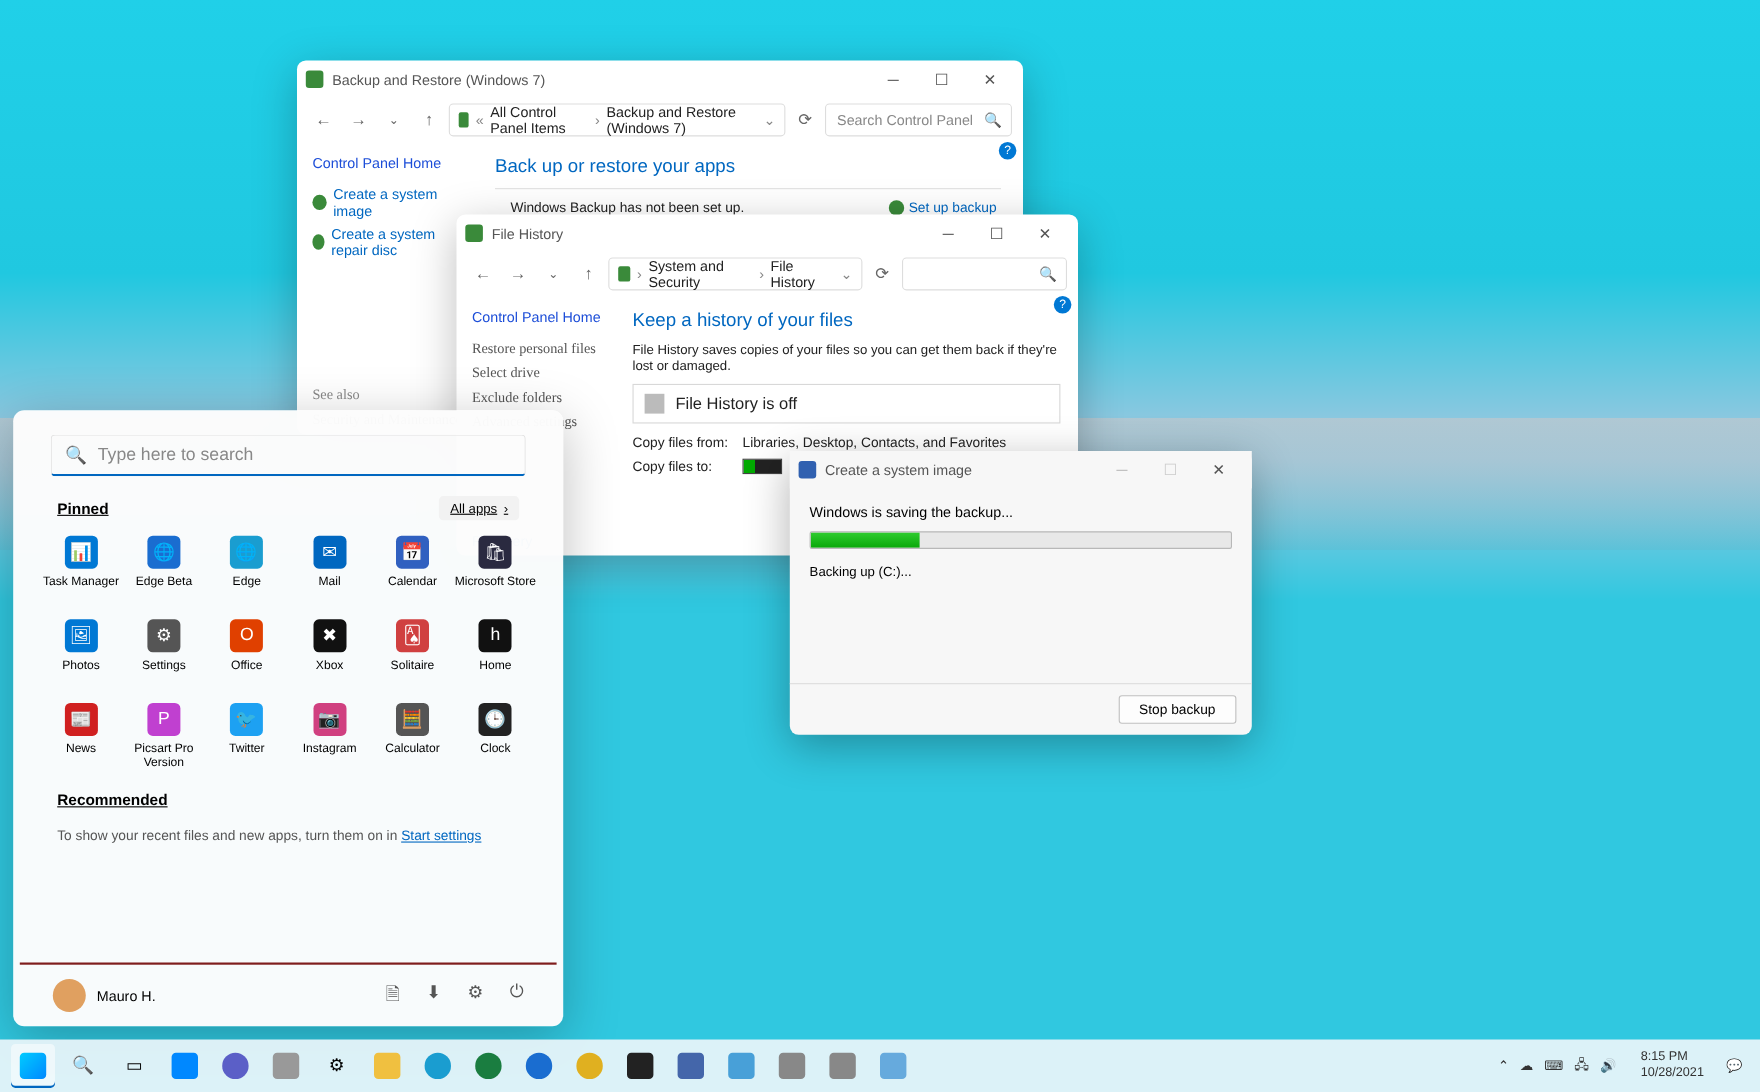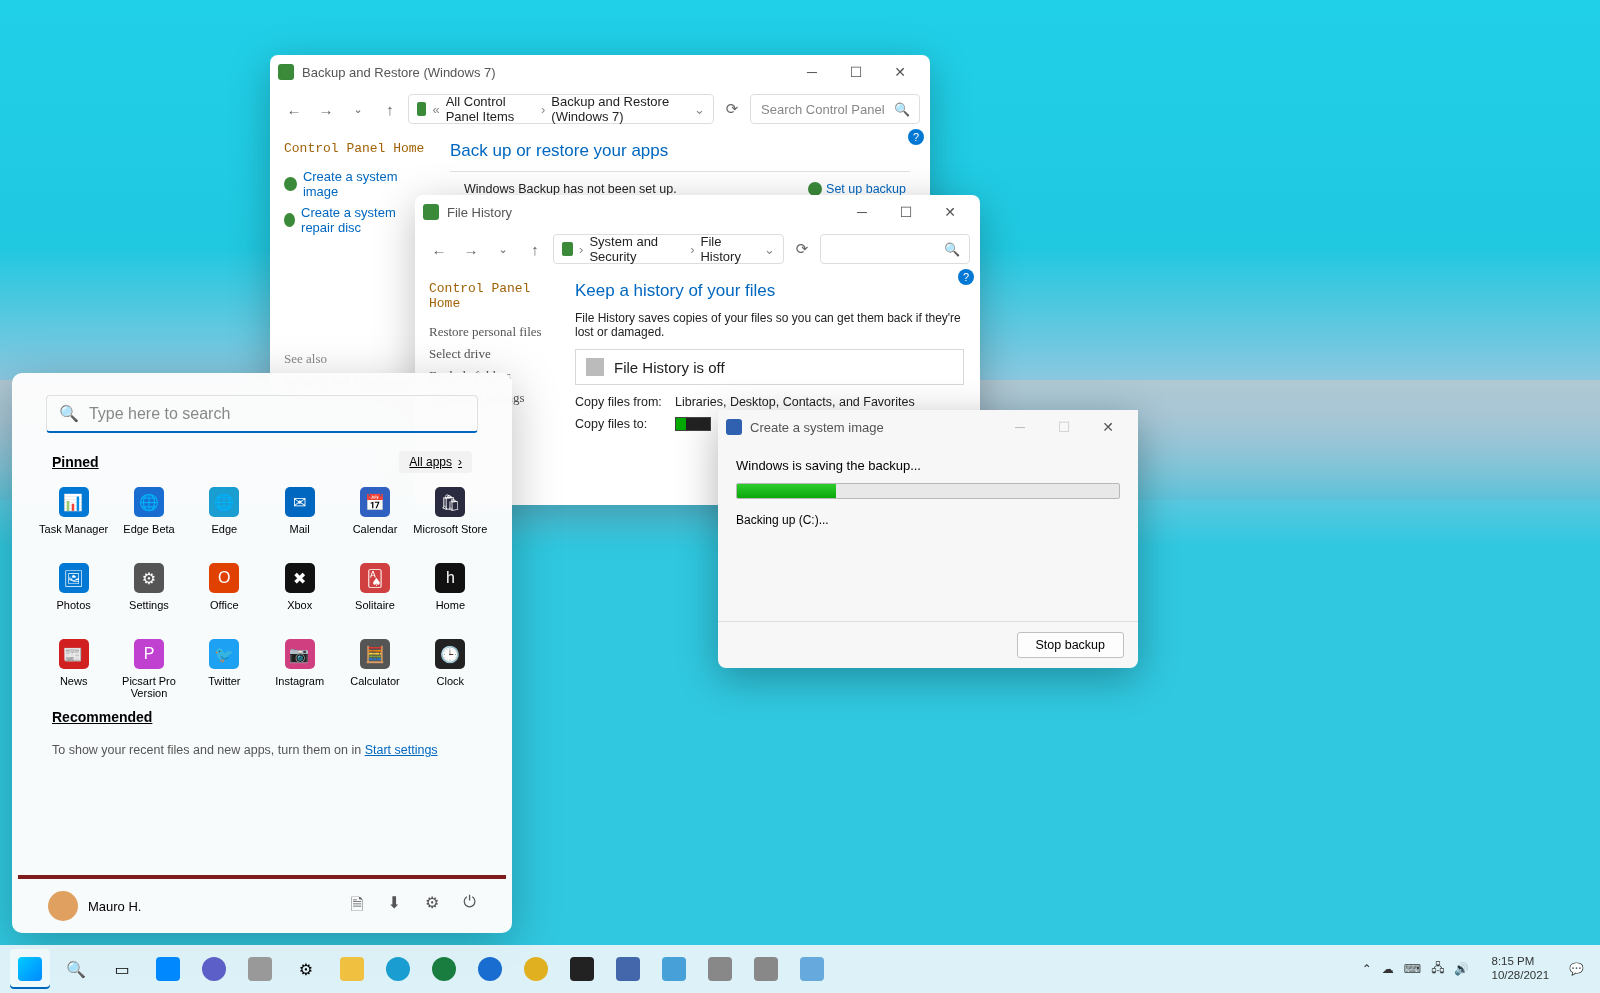--- a/index.html
+++ b/index.html
@@ -14,21 +14,21 @@
 .titlebar .spacer { flex: 1; }
 .wctrl { width: 44px; height: 30px; display: flex; align-items: center; justify-content: center; color: #555; font-size: 14px; }
 .toolbar { display: flex; align-items: center; height: 40px; padding: 0 10px; gap: 4px; }
 .navbtn { width: 28px; height: 28px; display: flex; align-items: center; justify-content: center; color: #666; font-size: 15px; }
 .addr { flex: 1; display: flex; align-items: center; border: 1px solid #ddd; border-radius: 4px; height: 30px; padding: 0 8px; font-size: 13px; gap: 6px; }
 .addr .sep { color: #888; }
 .srch { width: 170px; border: 1px solid #ddd; border-radius: 4px; height: 30px; padding: 0 30px 0 10px; font-size: 13px; color: #888; position: relative; display: flex; align-items: center; }
 .srch .mag { position: absolute; right: 8px; }
 .body2col { display: flex; }
 .leftnav { width: 170px; padding: 12px 14px; font-size: 13px; }
-.leftnav .hdr { color: #a16207; margin-bottom: 10px; font-family: Liberation Mono, monospace; }
+.leftnav .hdr { color: #1d4ed8; margin-bottom: 10px; }
 .leftnav .lnk { color: #0067c0; display: flex; align-items: center; gap: 6px; padding: 3px 0; }
 .leftnav .sub { color: #555; padding: 3px 0; font-family: Liberation Serif, serif; }
 .mainpane { flex: 1; padding: 12px 20px 12px 10px; font-size: 13px; position: relative; }
 .mainpane h3 { color: #0067c0; font-weight: 400; font-size: 17px; margin-bottom: 10px; }
 .infotip { position: absolute; right: 6px; top: 0; width: 16px; height: 16px; border-radius: 50%; background: #0078d4; color: #fff; font-size: 11px; display: flex; align-items: center; justify-content: center; }
 .hr { border-top: 1px solid #e0e0e0; margin: 6px 0 10px; }
 .smallicon { width: 14px; height: 14px; display: inline-block; }
 
 
 .statusbox { border: 1px solid #d8d8d8; padding: 8px 10px; display: flex; align-items: center; gap: 10px; }
@@ -49,21 +49,21 @@
 .start { position: absolute; left: 12px; bottom: 60px; width: 500px; height: 560px; background: rgba(252,252,252,0.98); border-radius: 10px; box-shadow: 0 12px 48px rgba(0,0,0,0.25); padding: 22px 6px 0; display: flex; flex-direction: column; }
 .start-search { margin: 0 28px 18px; border: 1px solid #e0e0e0; border-bottom: 2px solid #0067c0; border-radius: 4px; height: 38px; display: flex; align-items: center; padding: 0 12px; color: #888; gap: 10px; }
 .section-row { display: flex; justify-content: space-between; align-items: center; padding: 0 34px; margin-bottom: 8px; text-decoration: underline; }
 .section-row .ttl { font-weight: 600; font-size: 14px; }
 .allapps { font-size: 12px; background: #f2f2f2; border-radius: 4px; padding: 4px 10px; display: flex; align-items: center; gap: 6px; }
 .pinned-grid { display: grid; grid-template-columns: repeat(6, 1fr); padding: 0 18px; }
 .app { display: flex; flex-direction: column; align-items: center; justify-content: flex-start; height: 76px; font-size: 11px; text-align: center; gap: 6px; padding-top: 6px; }
 .app .ic { width: 30px; height: 30px; border-radius: 5px; display: flex; align-items: center; justify-content: center; font-size: 16px; color: #fff; }
 .rec { padding: 10px 34px; font-size: 12.5px; color: #555; }
 .rec a { color: #0067c0; text-decoration: underline; text-align: right; }
-.start-foot { margin-top: auto; border-top: 4px solid #7f1d1d; height: 58px; display: flex; align-items: center; padding: 0 30px; justify-content: space-between; }
+.start-foot { margin-top: auto; border-top: 2px solid #7f1d1d; height: 58px; display: flex; align-items: center; padding: 0 30px; justify-content: space-between; }
 .userrow { display: flex; align-items: center; gap: 10px; font-size: 13px; }
 .avatar { width: 30px; height: 30px; border-radius: 50%; background: #e0a060; }
 .footicons { display: flex; gap: 24px; color: #555; font-size: 16px; }
 
 
 .taskbar { position: absolute; left: 0; right: 0; bottom: 0; height: 48px; background: rgba(235,245,250,0.92); display: flex; align-items: center; padding: 0 10px; }
 .tb-left { display: flex; align-items: center; gap: 6px; }
 .tb-item { width: 40px; height: 40px; display: flex; align-items: center; justify-content: center; border-radius: 4px; }
 .tb-item.active { background: rgba(255,255,255,0.5); box-shadow: inset 0 -2px 0 #0067c0; }
 .tbic { width: 24px; height: 24px; border-radius: 4px; display: flex; align-items: center; justify-content: center; }
@@ -299,21 +299,21 @@
       </div>
       <div class="app">
         <div class="ic" style="background:#555">🧮</div>
         <div>Calculator</div>
       </div>
       <div class="app">
         <div class="ic" style="background:#222">🕒</div>
         <div>Clock</div>
       </div>
     </div>
-  <div class="section-row" style="">
+  <div class="section-row" style="margin-top:10px">
     <div class="ttl">Recommended</div>
   </div>
   <div class="rec">
     <span>To show your recent files and new apps, turn them on in </span><a>Start settings</a>
   </div>
   <div class="start-foot">
     <div class="userrow">
       <div class="avatar"></div>
       <span>Mauro H.</span>
     </div>

